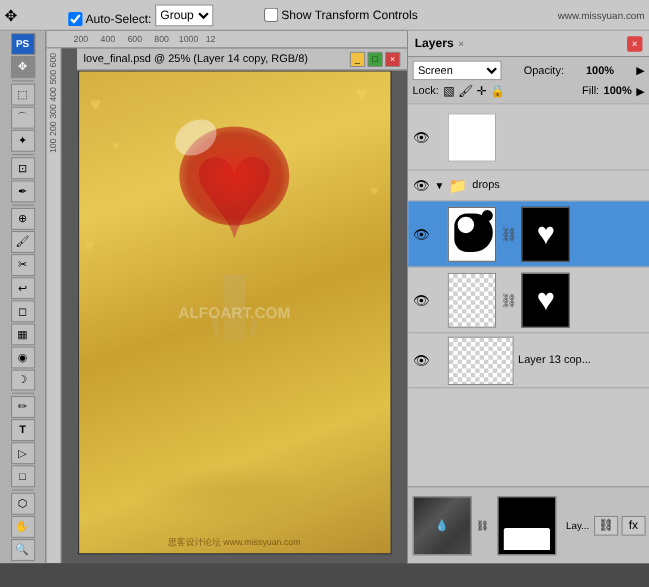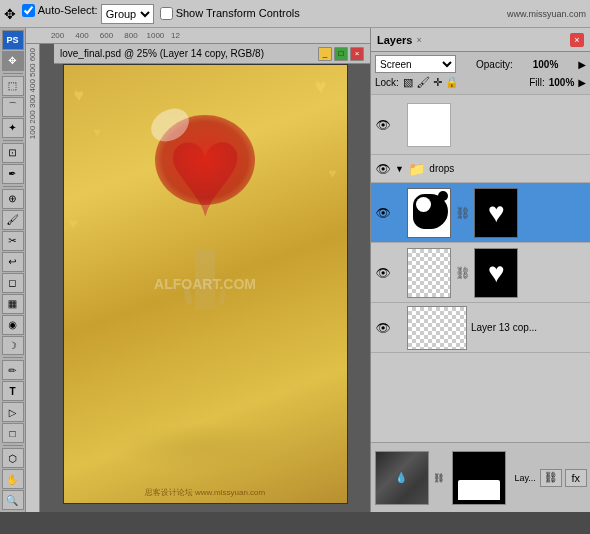--- a/index.html
+++ b/index.html
@@ -8,35 +8,35 @@
     
     .top-toolbar {
       height: 28px;
       background: #c8c8c8;
       border-bottom: 1px solid #999;
       display: flex;
       align-items: center;
       padding: 0 4px;
       gap: 6px;
     }
-    .toolbar-item { display: flex; align-items: flex-start; gap: 3px; font-size: 11px; }
+    .toolbar-item { display: flex; align-items: flex-end; gap: 3px; font-size: 11px; margin-left: 40px; }
     .toolbar-checkbox { width: 13px; height: 13px; }
     .toolbar-select {
       height: 20px; font-size: 11px; background: white; border: 1px solid #888;
     }
 
     
     .main-area {
       display: flex;
       height: calc(534px - 50px);
     }
 
     
     .toolbox {
-      width: 26px;
+      width: 42px;
       background: #b0b0b0;
       border-right: 1px solid #888;
       display: flex;
       flex-direction: column;
       align-items: center;
       padding: 2px 0;
       gap: 1px;
     }
     .tool-btn {
       width: 22px; height: 22px;

